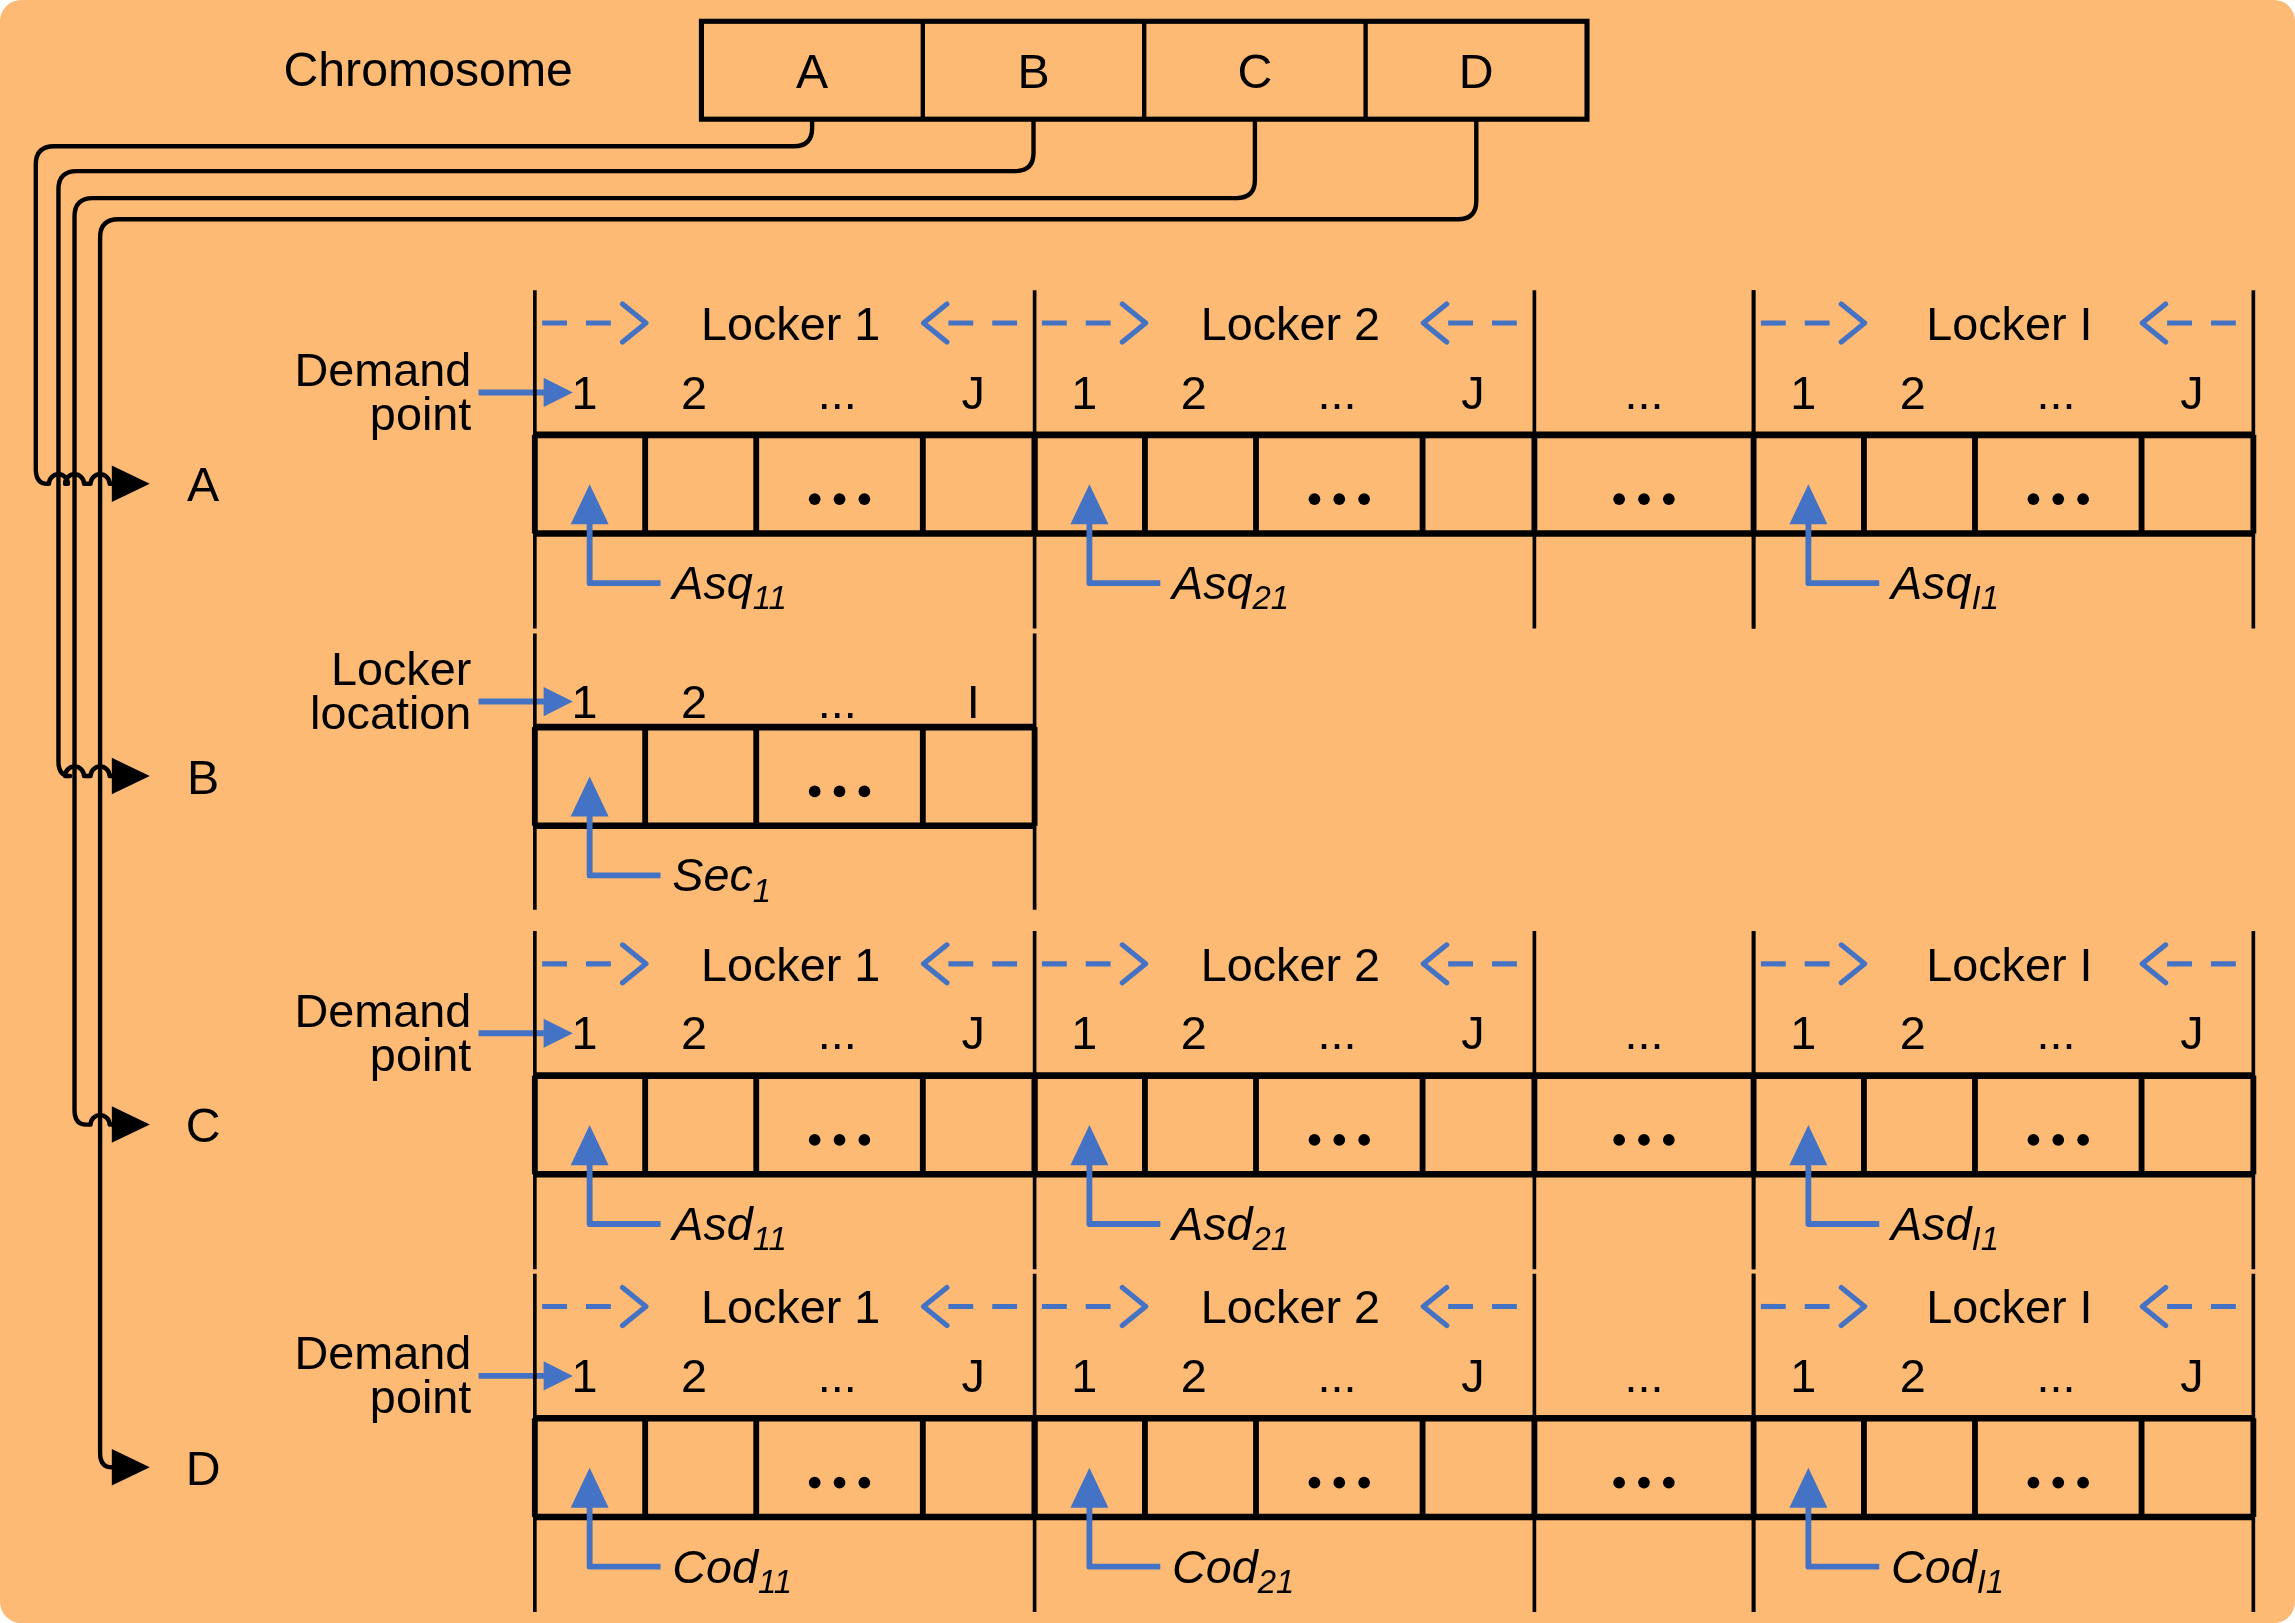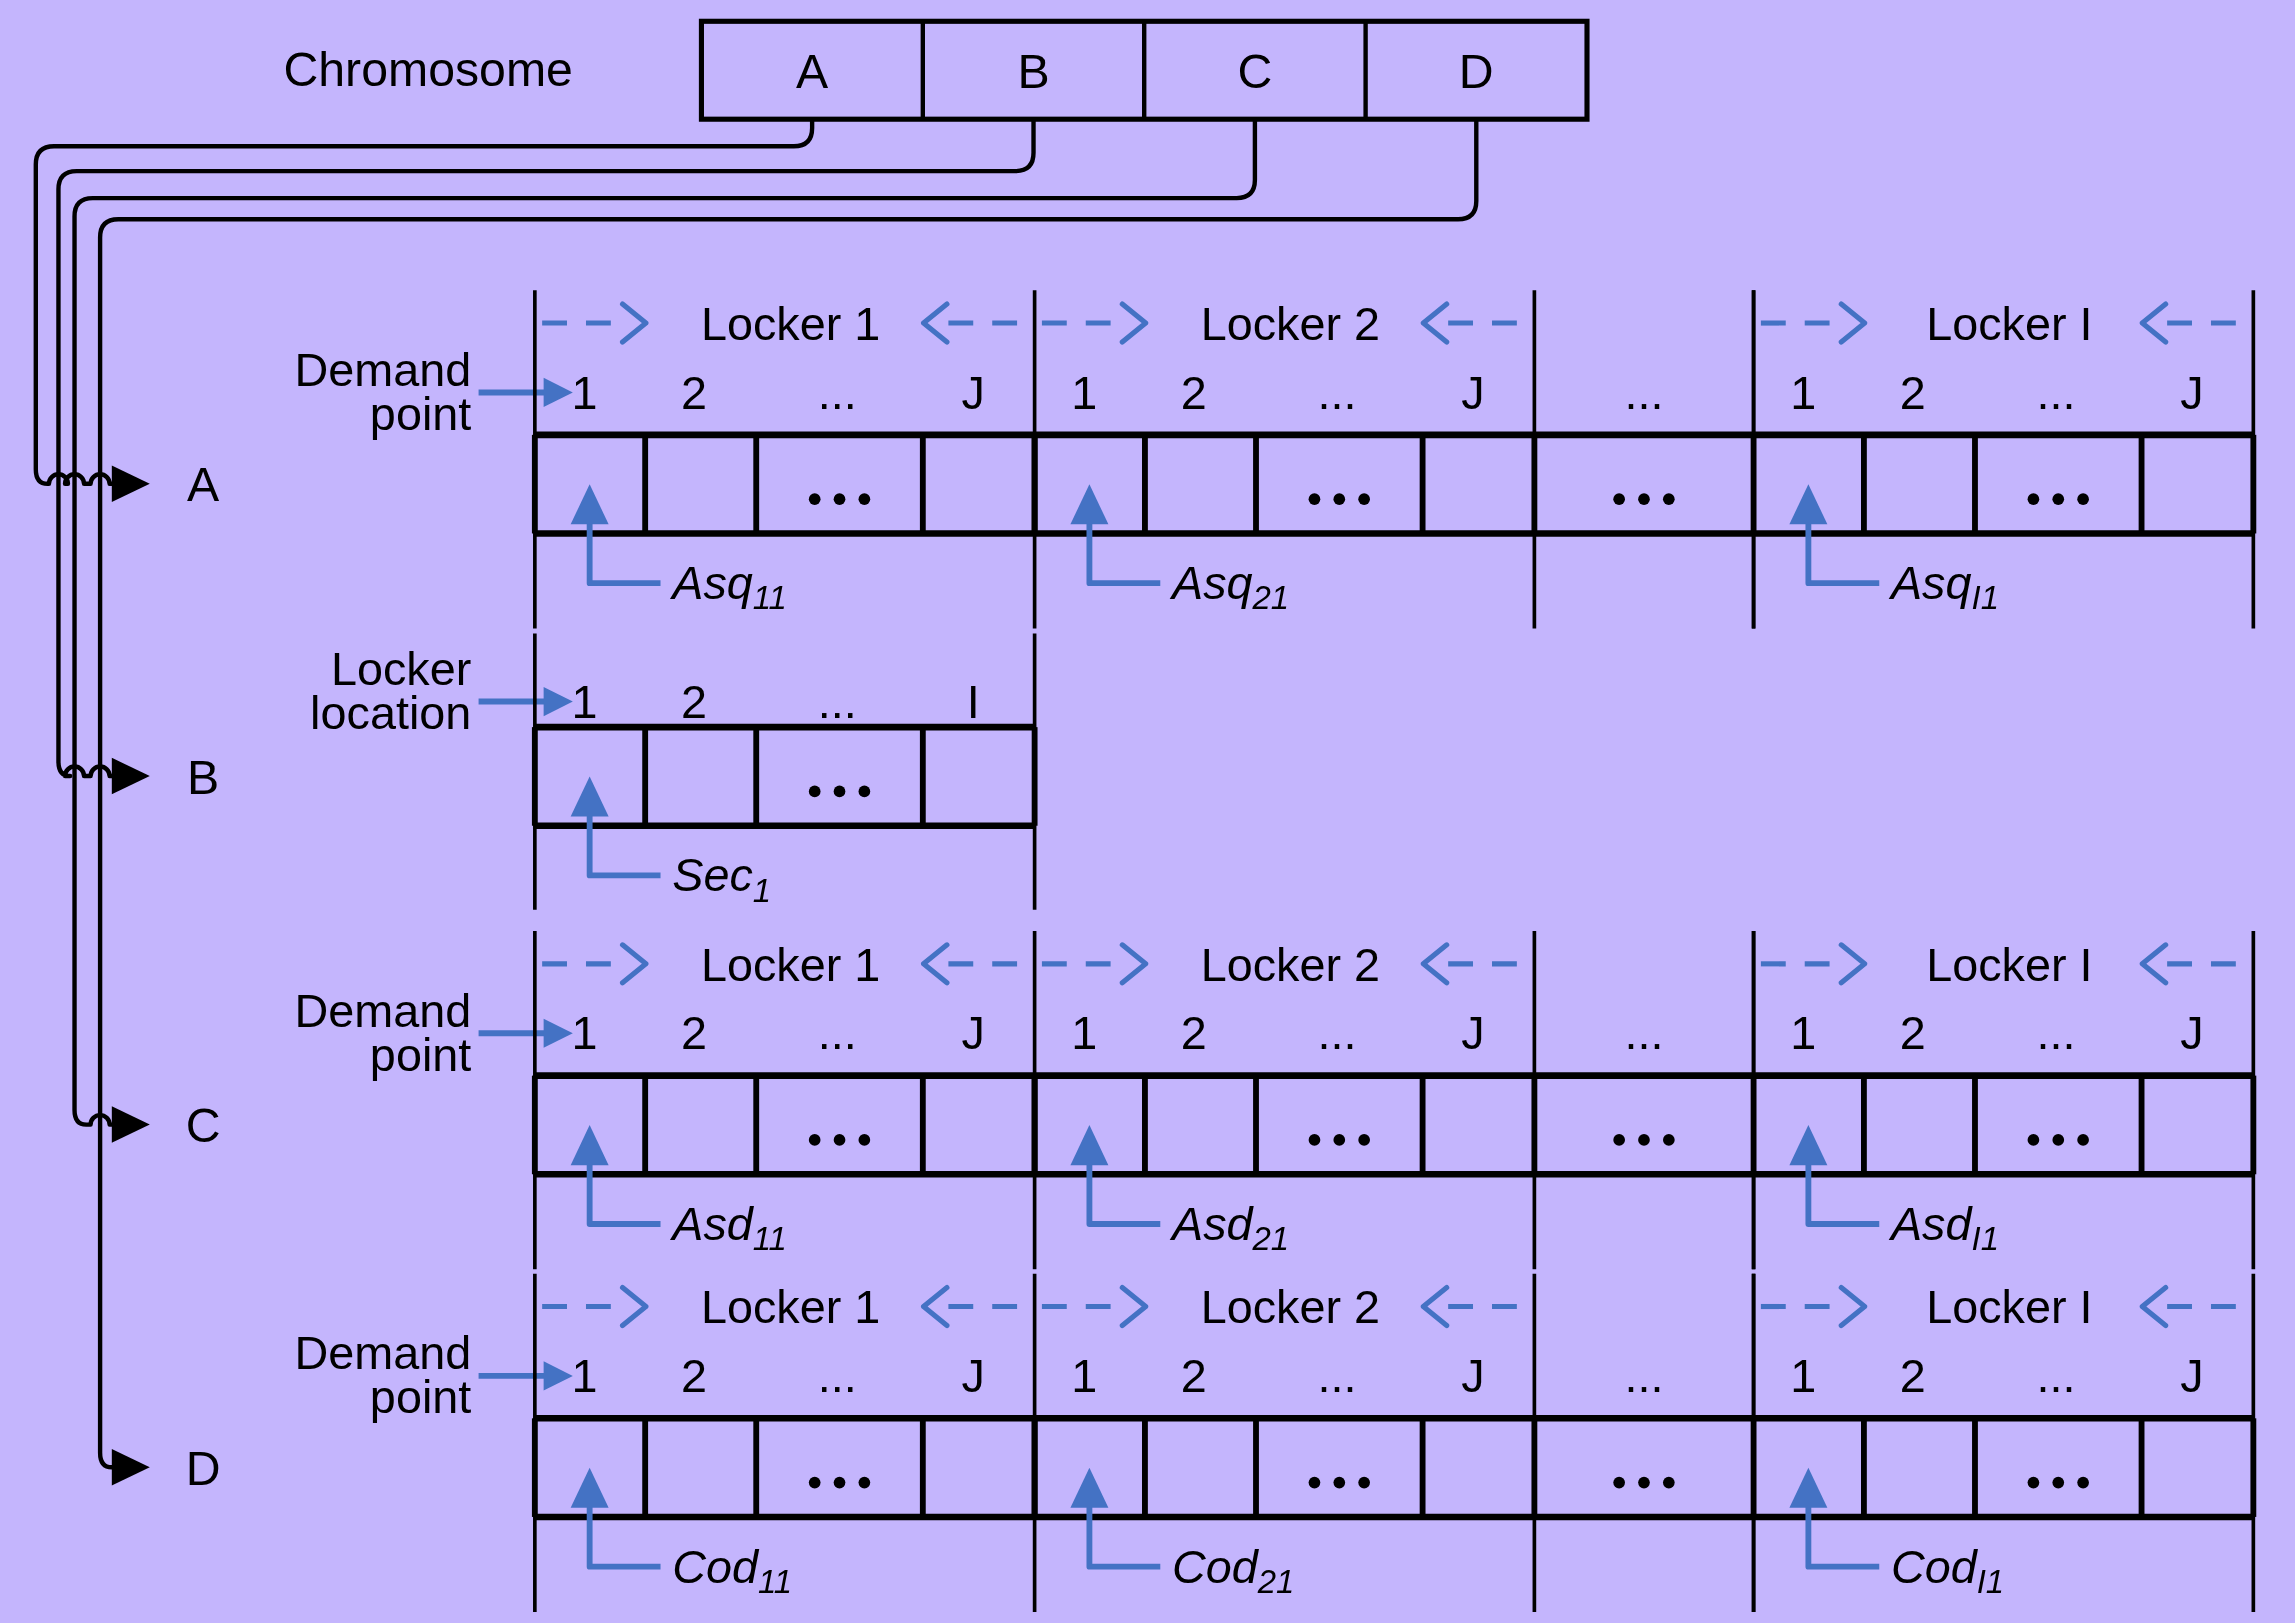--- a/index.html
+++ b/index.html
@@ -1,16 +1,16 @@
 <!DOCTYPE html>
 <html style="font-size:11.7px"><head>
 <meta charset="utf-8">
 <style>
   html,body{margin:0;padding:0;background:#ffffff;}
-  #stage{width:2295px;height:1623px;position:relative;background:#c4b5fd;}
+  #stage{width:2295px;height:1623px;position:relative;background:#fdba74;border-radius:21px;}
   svg{display:block;}
   text{font-family:"Liberation Sans","DejaVu Sans",sans-serif;fill:#000;}
   .t-num{font-size:64px;}
   .t-title{font-size:66px;}
   .t-cellletter{font-size:66px;}
   .t-side{font-size:64px;}
   .t-rowlabel{font-size:66px;}
   .t-header{font-size:64px;}
   .t-gene{font-size:64px;font-style:italic;}
   .t-genesub{font-size:45px;font-style:italic;}

